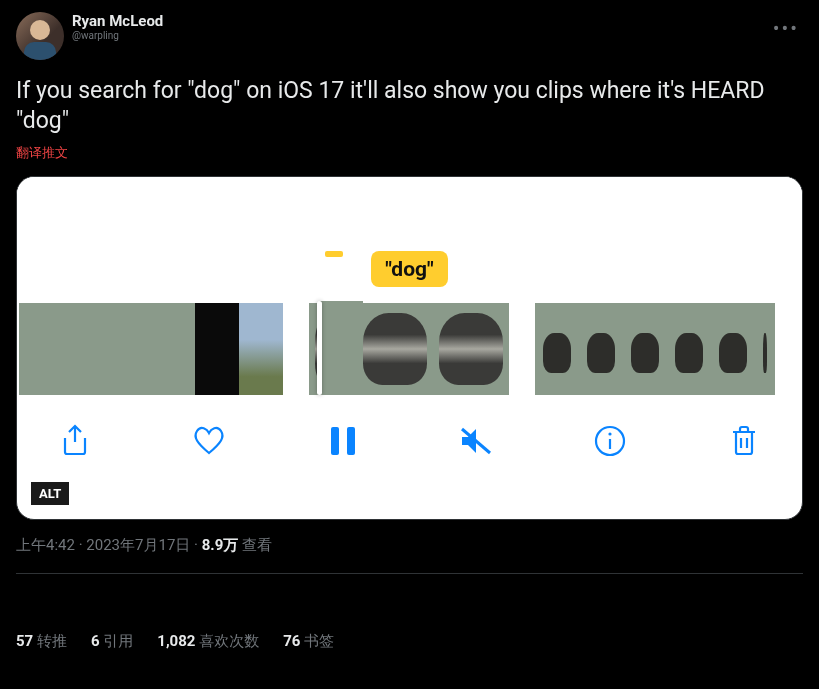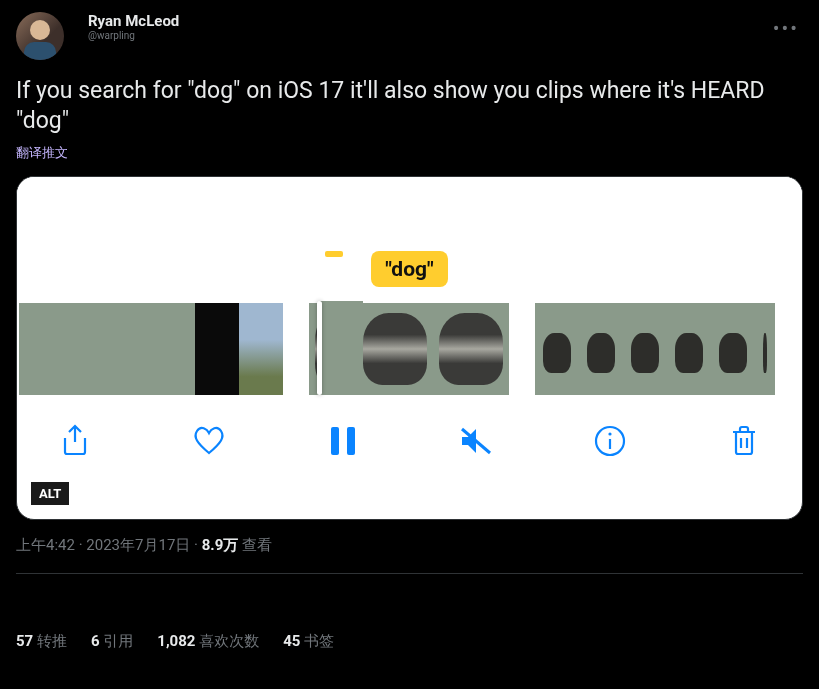--- a/index.html
+++ b/index.html
@@ -8,21 +8,21 @@
     font-family: -apple-system, BlinkMacSystemFont, "Segoe UI", Roboto, Helvetica, Arial, sans-serif;
     color: #e7e9ea;
     width: 819px;
     height: 689px;
     overflow: hidden;
     padding: 12px 16px;
   }
   .tweet-header {
     display: flex;
     align-items: flex-start;
-    gap: 24px;
+    gap: 8px;
     margin-bottom: 16px;
   }
   .avatar {
     width: 48px;
     height: 48px;
     border-radius: 50%;
     background: linear-gradient(135deg, #8a6d5a 0%, #3d2f2a 60%);
     flex-shrink: 0;
     overflow: hidden;
     position: relative;
@@ -53,21 +53,21 @@
     cursor: pointer;
     padding: 4px;
   }
   .tweet-text {
     font-size: 23px;
     line-height: 1.3;
     color: #e7e9ea;
     margin-bottom: 6px;
   }
   .translate-link {
-    color: #c4b5fd;
+    color: #ef4444;
     font-size: 13px;
     cursor: pointer;
     display: inline-block;
     margin-bottom: 14px;
   }
   .media-card {
     background: #fff;
     border-radius: 18px;
     border: 1px solid #2f3336;
     overflow: hidden;
@@ -292,17 +292,17 @@
 </div>
 
 <div class="meta-row">
   <span>上午4:42</span><span> · </span><span>2023年7月17日</span><span> · </span><span class="strong">8.9万</span><span> 查看</span>
 </div>
 
 <div class="stats-row">
   <div class="stat"><span class="num">57</span><span> 转推</span></div>
   <div class="stat"><span class="num">6</span><span> 引用</span></div>
   <div class="stat"><span class="num">1,082</span><span> 喜欢次数</span></div>
-  <div class="stat"><span class="num">45</span><span> 书签</span></div>
+  <div class="stat"><span class="num">76</span><span> 书签</span></div>
 </div>
 
 
 
 
 </body></html>

